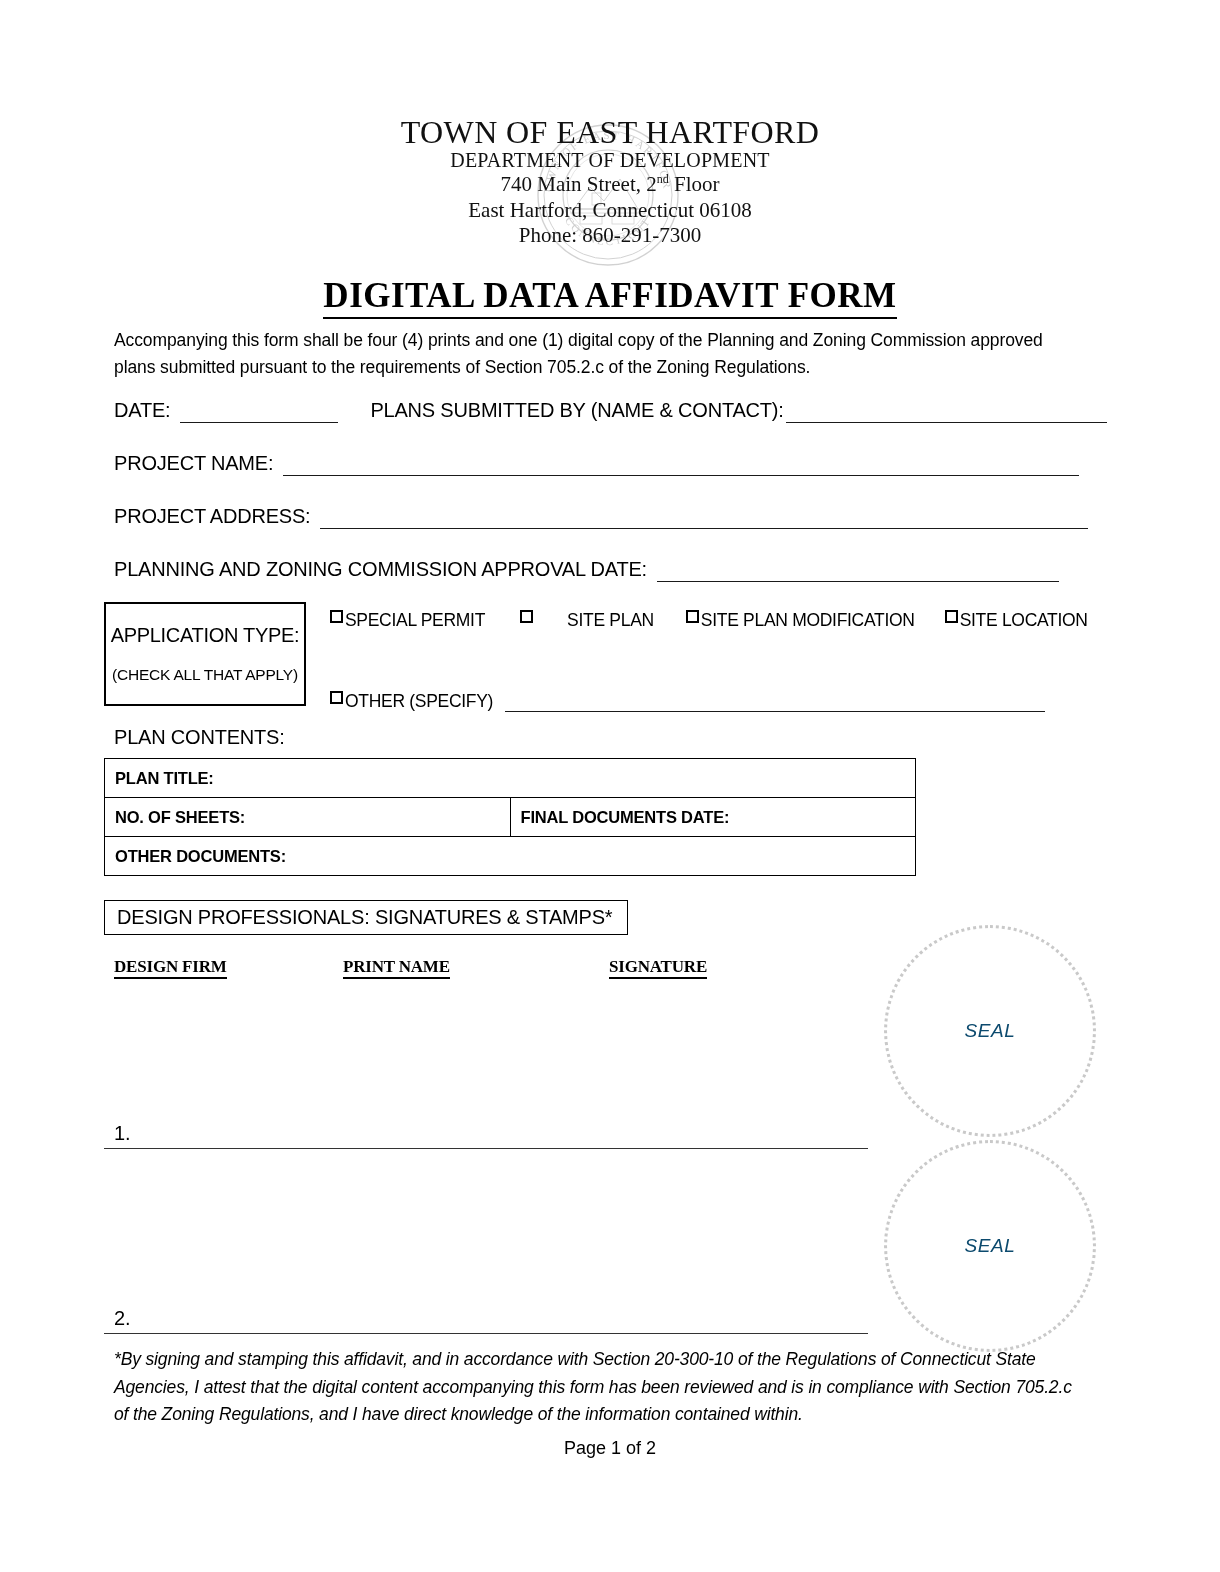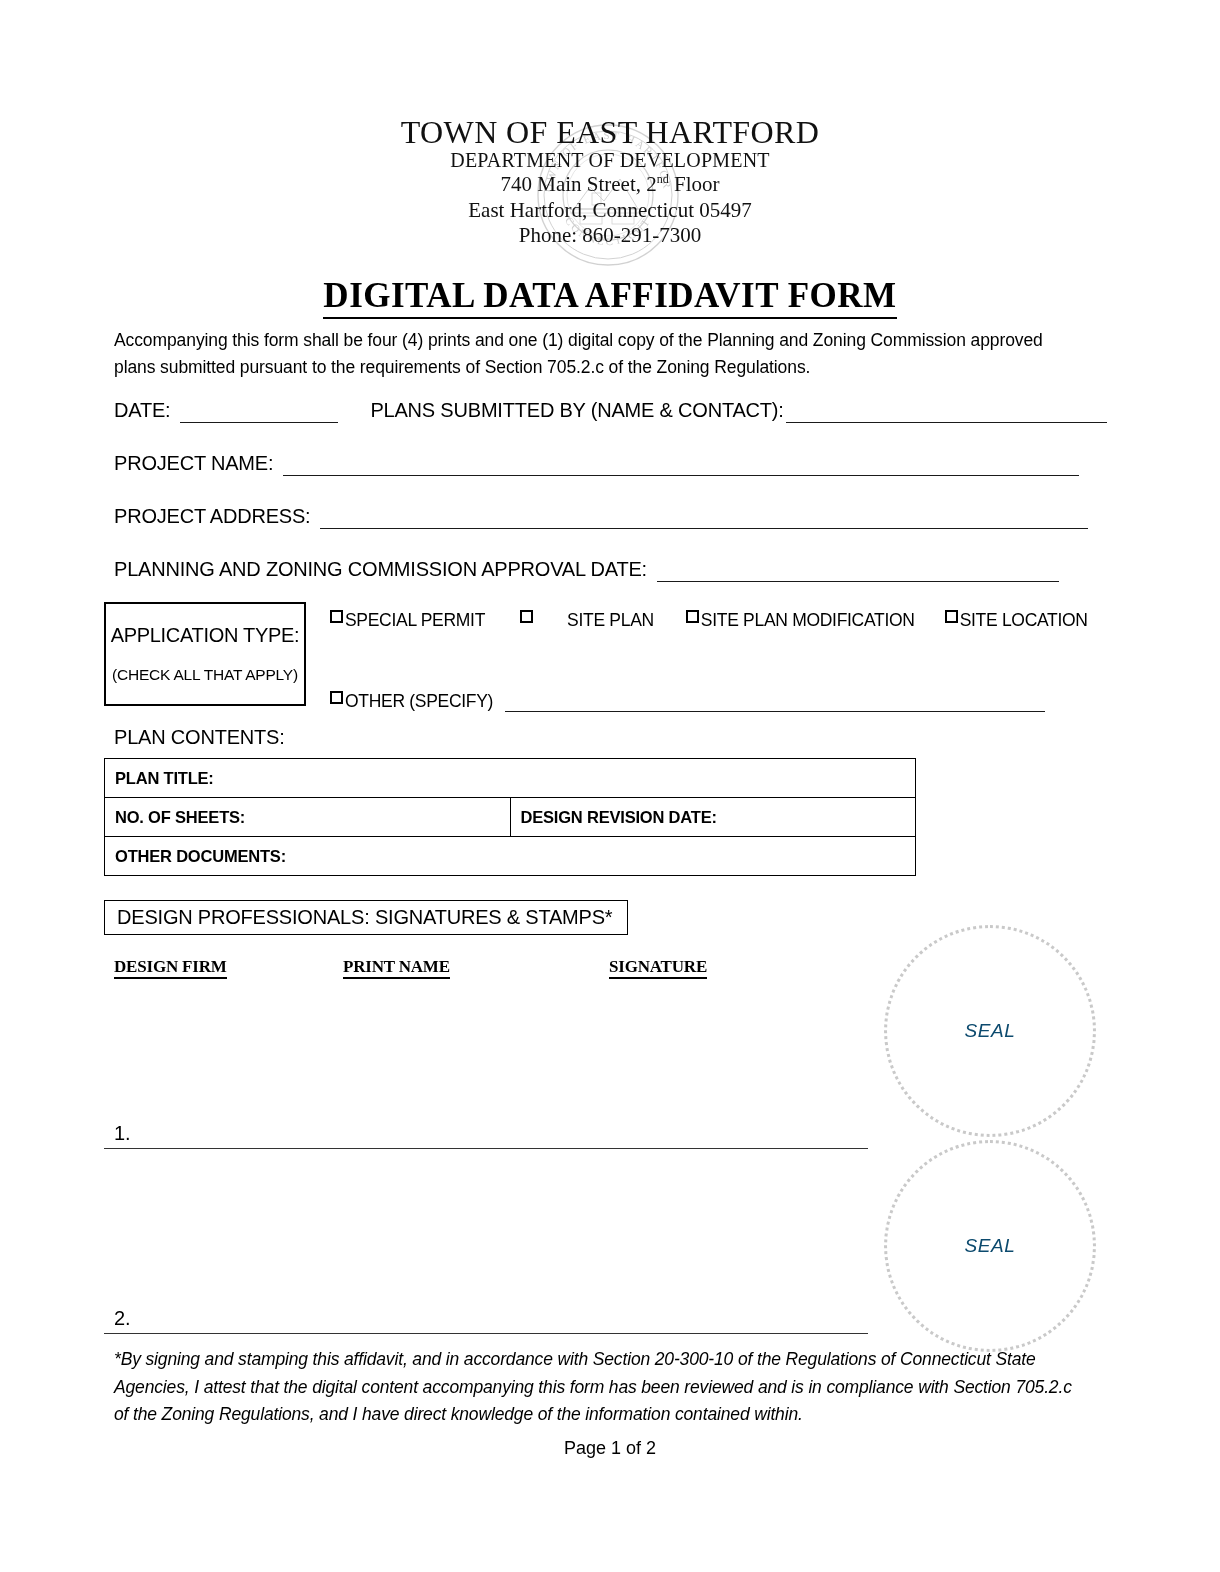--- a/index.html
+++ b/index.html
@@ -263,21 +263,21 @@
       <path d="M36,92 h76" stroke="#6f6f6f" stroke-width="0.8"></path>
       <rect x="46" y="95" width="22" height="8" fill="none" stroke="#6f6f6f" stroke-width="0.8"></rect>
       <rect x="78" y="95" width="22" height="8" fill="none" stroke="#6f6f6f" stroke-width="0.8"></rect>
     </svg>
   </div>
 
   <div class="header-block">
     <div class="hdr-town">TOWN OF EAST HARTFORD</div>
     <div class="hdr-dept">DEPARTMENT OF DEVELOPMENT</div>
     <div class="hdr-addr1"><span>740 Main Street, 2</span><sup>nd</sup><span> Floor</span></div>
-    <div class="hdr-addr2">East Hartford, Connecticut  05497</div>
+    <div class="hdr-addr2">East Hartford, Connecticut  06108</div>
     <div class="hdr-phone">Phone:  860-291-7300</div>
   </div>
 
   <div class="doc-title">
     <span>DIGITAL DATA AFFIDAVIT FORM</span>
   </div>
 
   <div class="intro">Accompanying this form shall be four (4) prints and one (1) digital copy of the Planning and Zoning Commission approved plans submitted pursuant to the requirements of Section 705.2.c of the Zoning Regulations.</div>
 
   <div class="field-row" style="left:114px; top:399px;">
@@ -337,21 +337,21 @@
 
   <div class="plan-contents-label">PLAN CONTENTS:</div>
 
   <table class="plan-table">
     <tbody>
         <tr>
       <td colspan="2">PLAN TITLE:</td>
     </tr>
     <tr>
       <td style="width:478px;">NO. OF SHEETS:</td>
-      <td>DESIGN REVISION DATE:</td>
+      <td>FINAL DOCUMENTS DATE:</td>
     </tr>
     <tr>
       <td colspan="2">OTHER DOCUMENTS:</td>
     </tr>
   </tbody>
     </table>
 
   <div class="dp-box">
     <span>DESIGN PROFESSIONALS:  SIGNATURES &amp; STAMPS*</span>
   </div>

